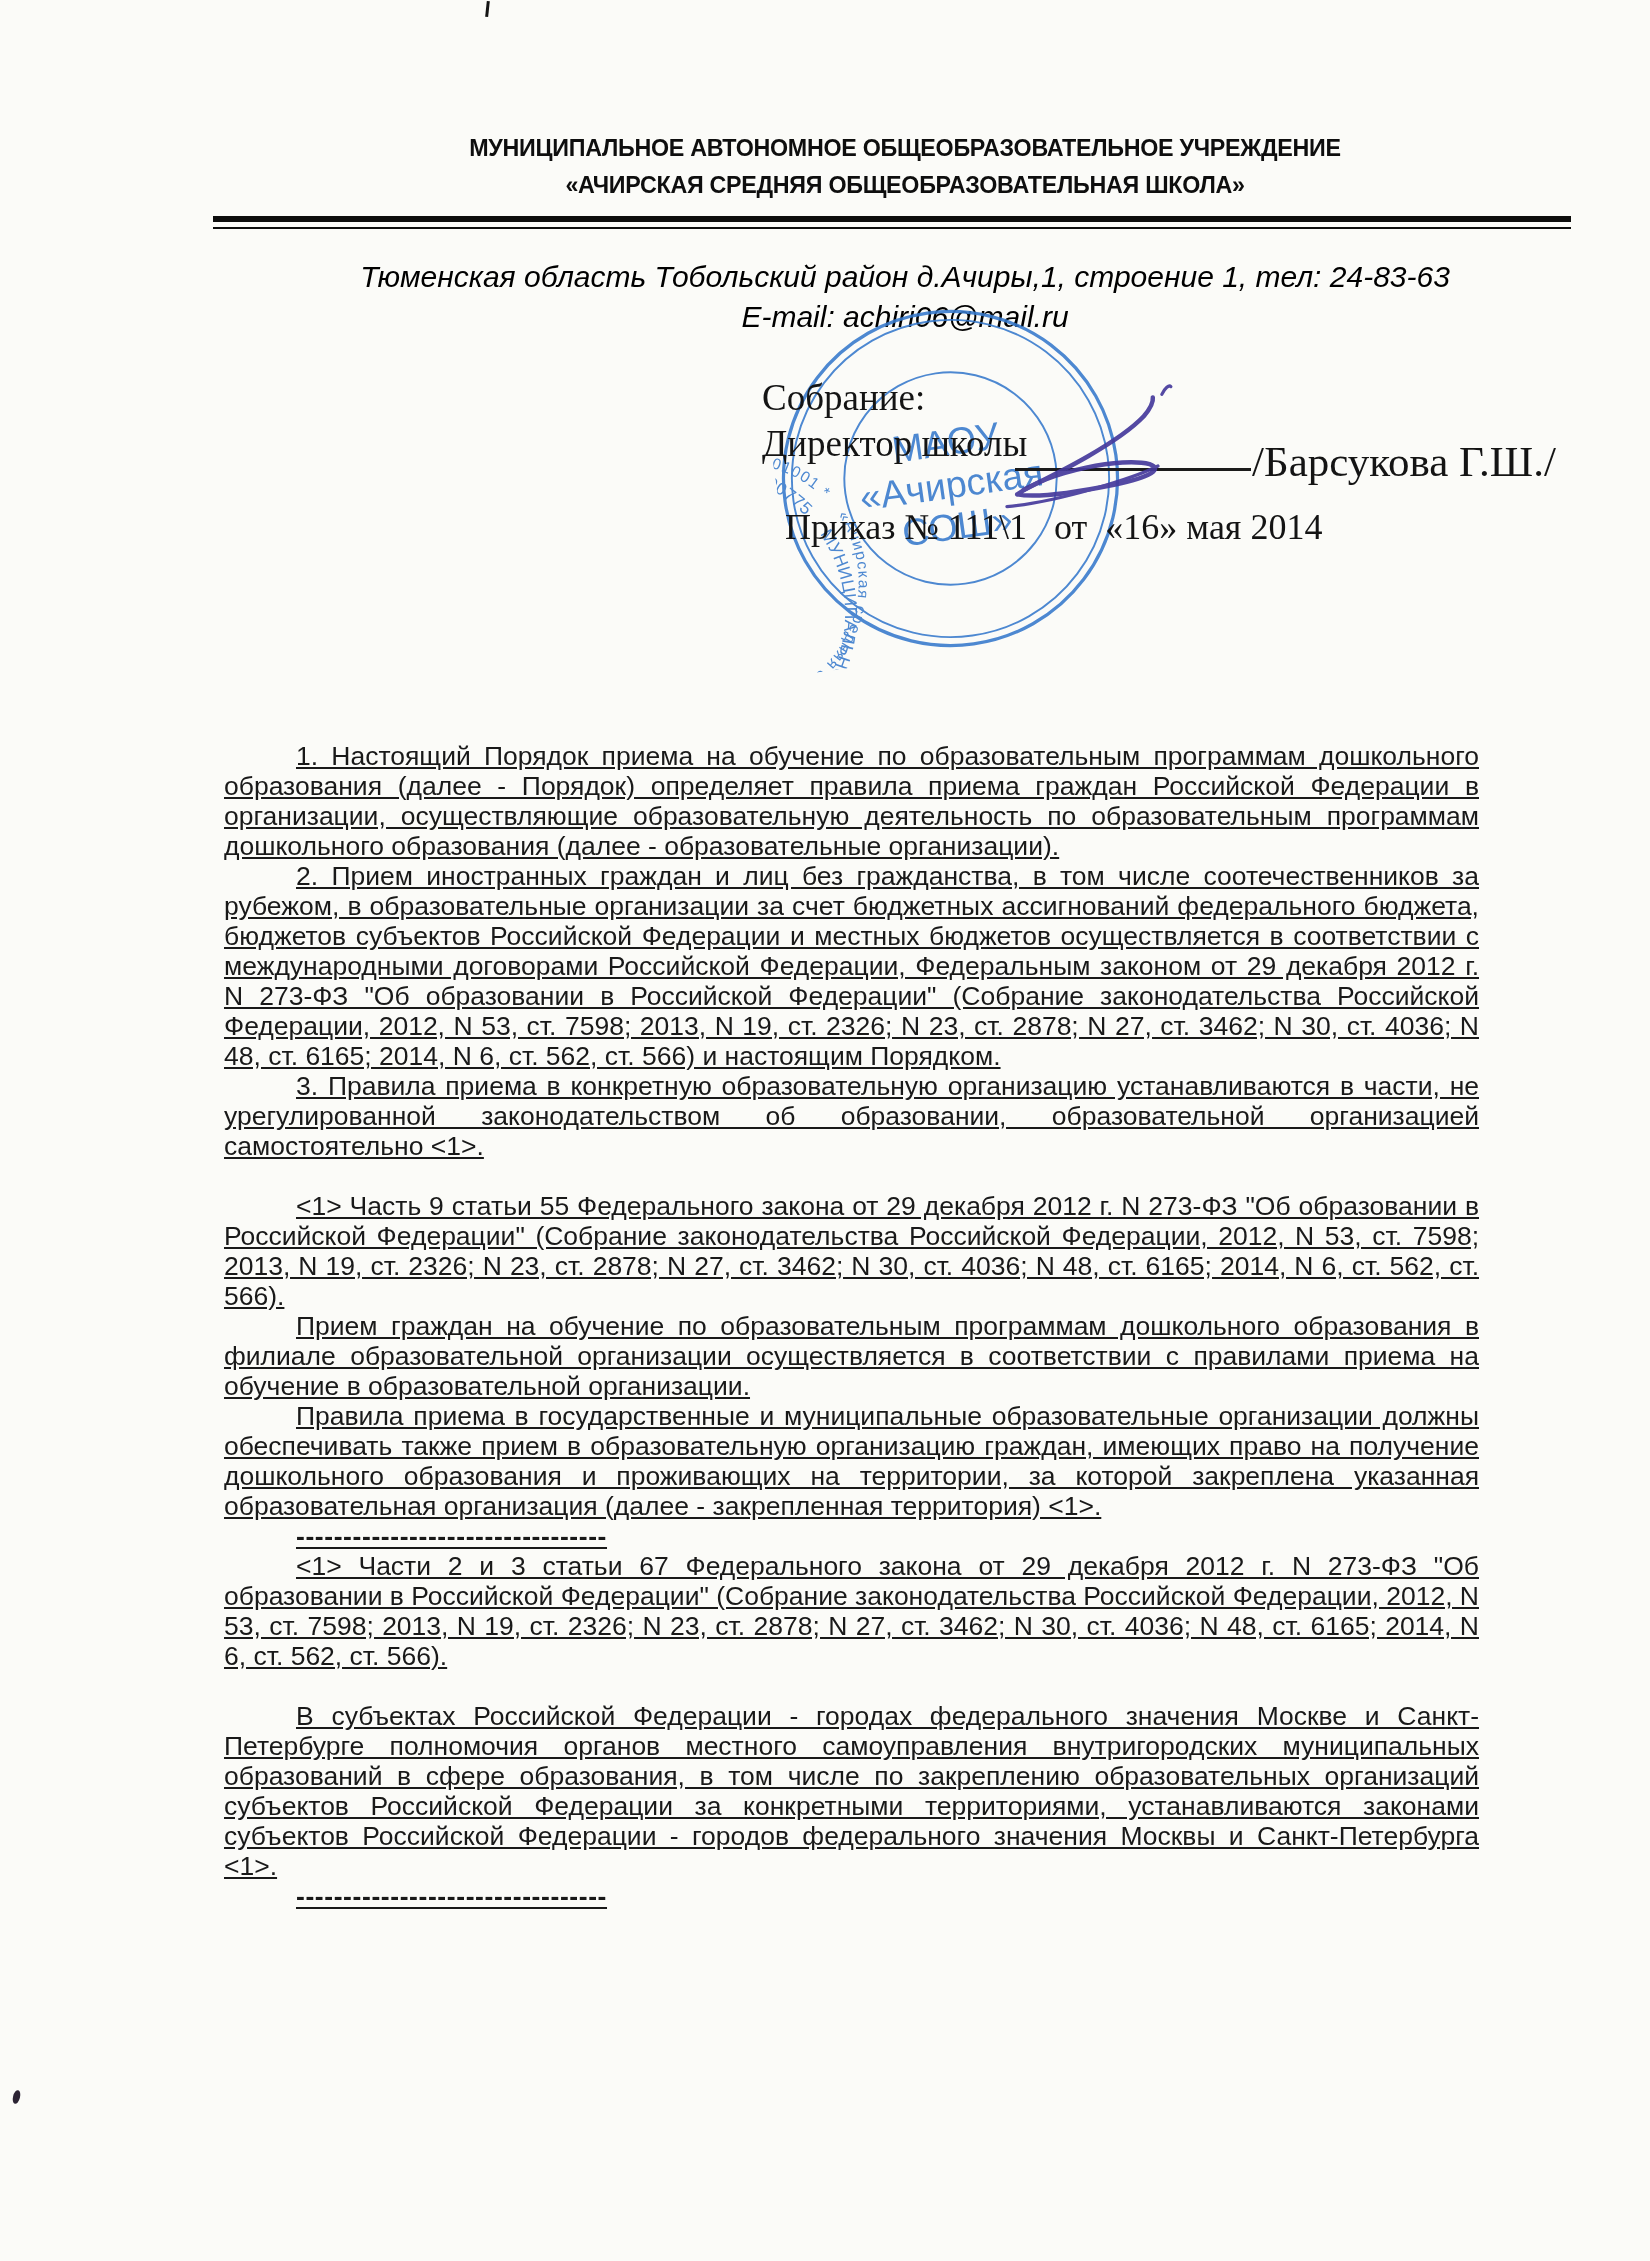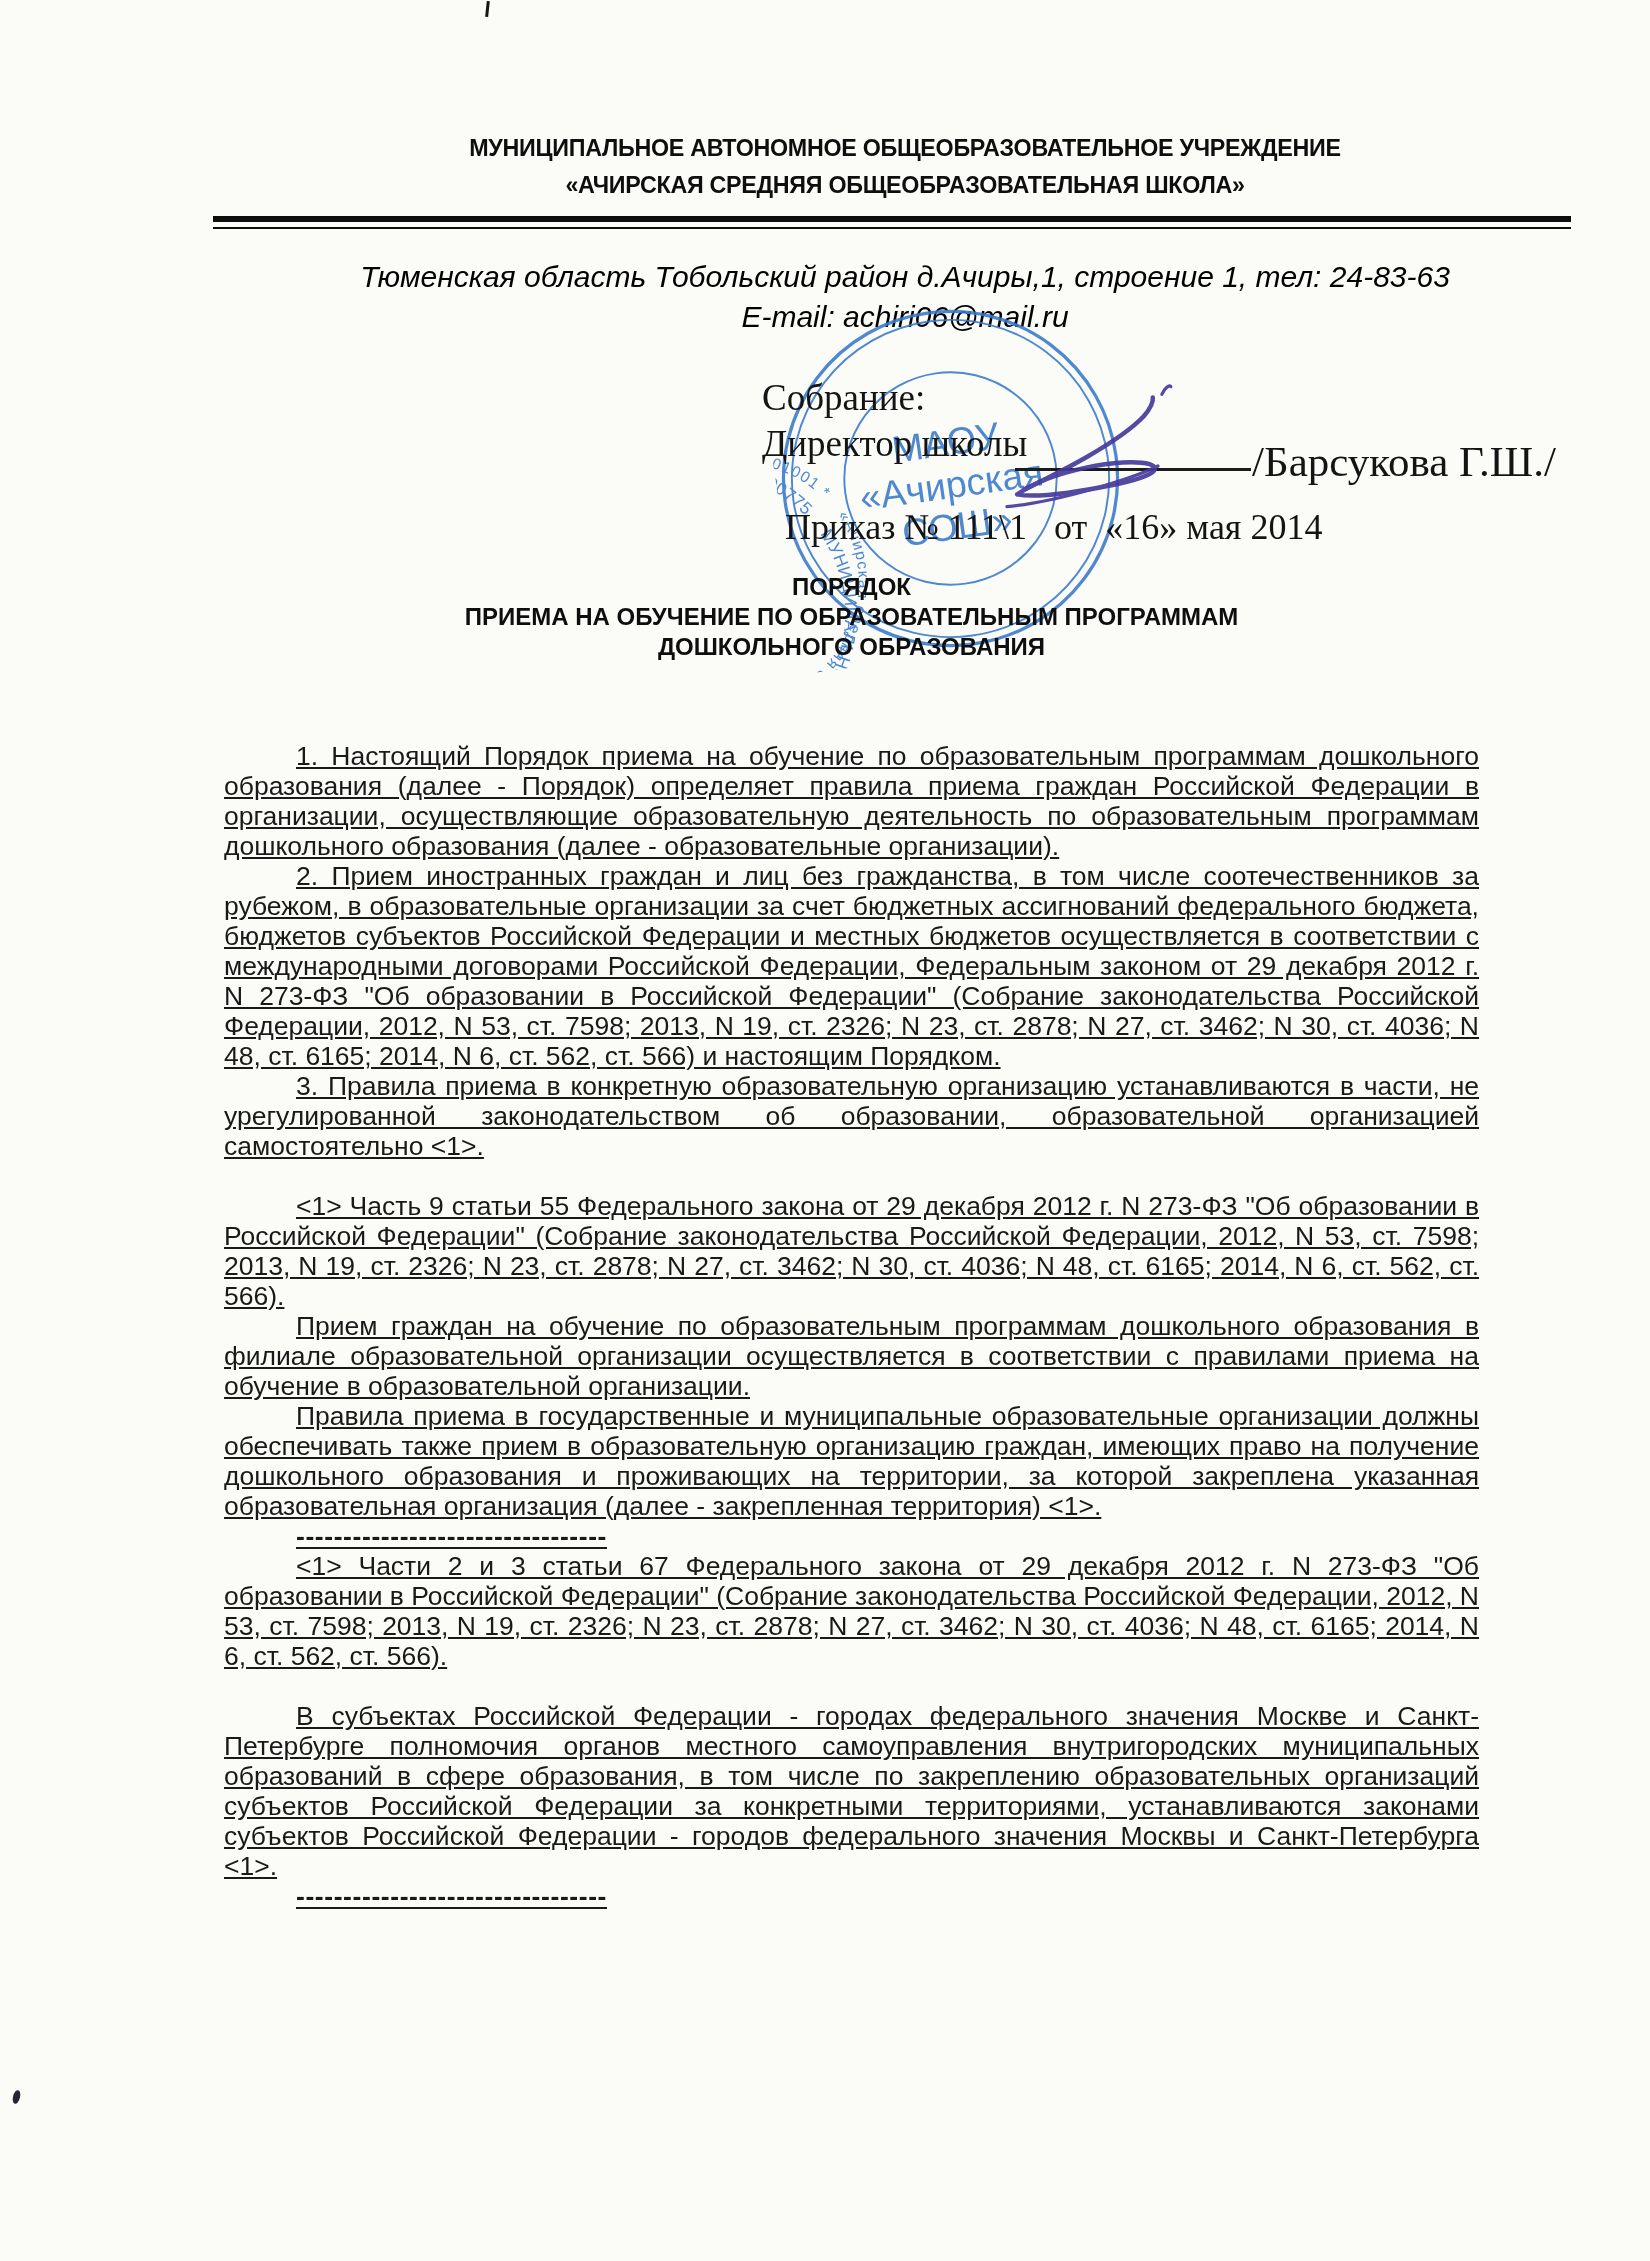--- a/index.html
+++ b/index.html
@@ -121,25 +121,20 @@
       <path d="M 38 178 C 95 150, 185 105, 224 64 C 234 52, 239 42, 238 35"></path>
       <path d="M 252 30 C 257 20, 263 15, 266 18" stroke-width="5"></path>
       <path d="M 28 185 C 80 148, 192 127, 233 138 C 253 145, 238 158, 178 170 C 118 182, 58 191, 28 185"></path>
       <path d="M 12 204 C 90 197, 208 160, 246 141" stroke-width="5"></path>
     </g>
   </svg>
 
   <div class="dirname serif">/Барсукова Г.Ш./</div>
   <div class="order serif">Приказ № 111\1   от  «16» мая 2014</div>
 
-  <div class="doc-title">
-    <div>ПОРЯДОК</div>
-    <div>ПРИЕМА НА ОБУЧЕНИЕ ПО ОБРАЗОВАТЕЛЬНЫМ ПРОГРАММАМ</div>
-    <div>ДОШКОЛЬНОГО ОБРАЗОВАНИЯ</div>
-  </div>
 
   <div class="doc-body">
     <p>1. Настоящий Порядок приема на обучение по образовательным программам дошкольного образования (далее - Порядок) определяет правила приема граждан Российской Федерации в организации, осуществляющие образовательную деятельность по образовательным программам дошкольного образования (далее - образовательные организации).</p>
     <p>2. Прием иностранных граждан и лиц без гражданства, в том числе соотечественников за рубежом, в образовательные организации за счет бюджетных ассигнований федерального бюджета, бюджетов субъектов Российской Федерации и местных бюджетов осуществляется в соответствии с международными договорами Российской Федерации, Федеральным законом от 29 декабря 2012 г. N 273-ФЗ "Об образовании в Российской Федерации" (Собрание законодательства Российской Федерации, 2012, N 53, ст. 7598; 2013, N 19, ст. 2326; N 23, ст. 2878; N 27, ст. 3462; N 30, ст. 4036; N 48, ст. 6165; 2014, N 6, ст. 562, ст. 566) и настоящим Порядком.</p>
     <p>3. Правила приема в конкретную образовательную организацию устанавливаются в части, не урегулированной законодательством об образовании, образовательной организацией самостоятельно &lt;1&gt;.</p>
     <p class="gap-above">&lt;1&gt; Часть 9 статьи 55 Федерального закона от 29 декабря 2012 г. N 273-ФЗ "Об образовании в Российской Федерации" (Собрание законодательства Российской Федерации, 2012, N 53, ст. 7598; 2013, N 19, ст. 2326; N 23, ст. 2878; N 27, ст. 3462; N 30, ст. 4036; N 48, ст. 6165; 2014, N 6, ст. 562, ст. 566).</p>
     <p>Прием граждан на обучение по образовательным программам дошкольного образования в филиале образовательной организации осуществляется в соответствии с правилами приема на обучение в образовательной организации.</p>
     <p>Правила приема в государственные и муниципальные образовательные организации должны обеспечивать также прием в образовательную организацию граждан, имеющих право на получение дошкольного образования и проживающих на территории, за которой закреплена указанная образовательная организация (далее - закрепленная территория) &lt;1&gt;.</p>
     <p class="dash">---------------------------------</p>
     <p>&lt;1&gt; Части 2 и 3 статьи 67 Федерального закона от 29 декабря 2012 г. N 273-ФЗ "Об образовании в Российской Федерации" (Собрание законодательства Российской Федерации, 2012, N 53, ст. 7598; 2013, N 19, ст. 2326; N 23, ст. 2878; N 27, ст. 3462; N 30, ст. 4036; N 48, ст. 6165; 2014, N 6, ст. 562, ст. 566).</p>

